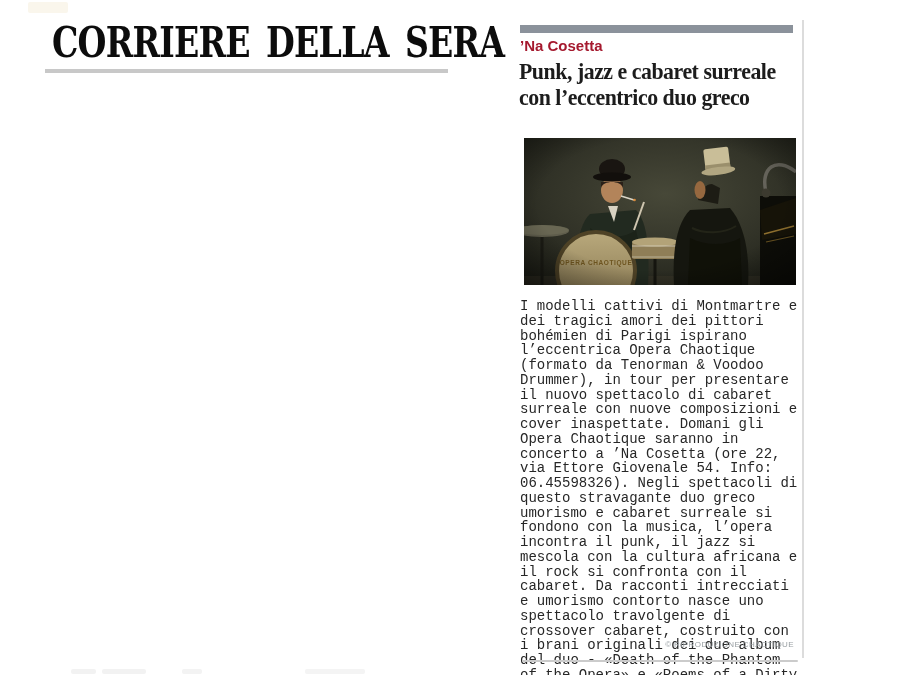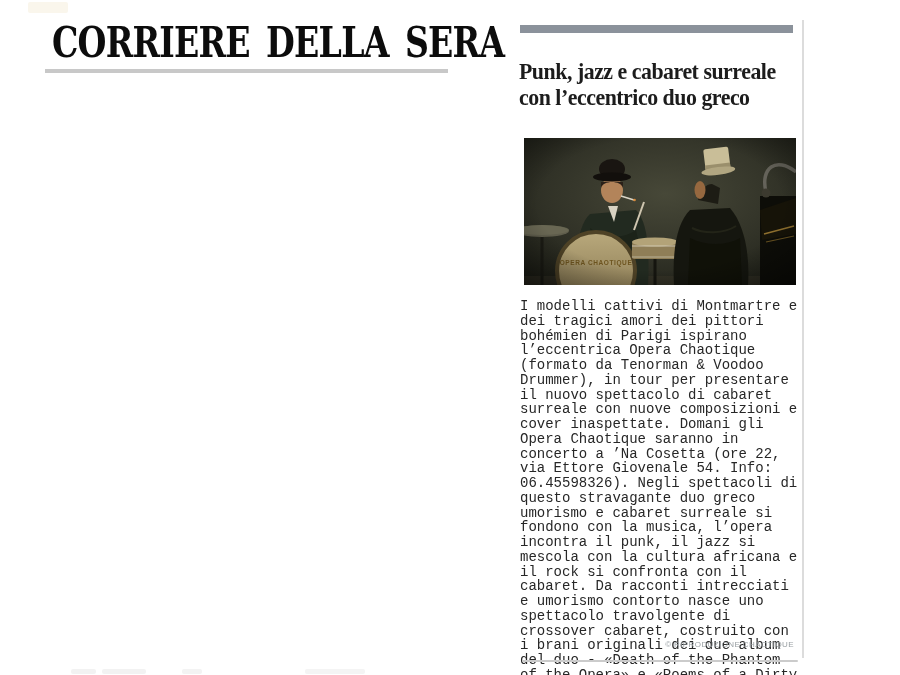--- a/index.html
+++ b/index.html
@@ -44,20 +44,21 @@
   <div class="ghost" style="left:102px;top:669px;width:44px;height:5px;background:#f2f2f2;"></div>
   <div class="ghost" style="left:182px;top:669px;width:20px;height:5px;background:#f3f3f3;"></div>
   <div class="ghost" style="left:305px;top:669px;width:60px;height:5px;background:#f4f4f4;"></div>
 
   <div class="masthead">
     <div class="masthead-title">CORRIERE DELLA SERA</div>
   </div>
   <div class="masthead-rule"></div>
 
   <div class="top-bar"></div>
+  <div class="kicker">’Na Cosetta</div>
   <div class="headline">
     <div>Punk, jazz e cabaret surreale</div>
     <div>con l’eccentrico duo greco</div>
   </div>
 
   <div class="photo">
     <svg width="272" height="147" viewBox="0 0 272 147">
       <defs>
         <radialGradient id="bgGrad" cx="52%" cy="38%" r="80%">
           <stop offset="0%" stop-color="#474838"></stop>

